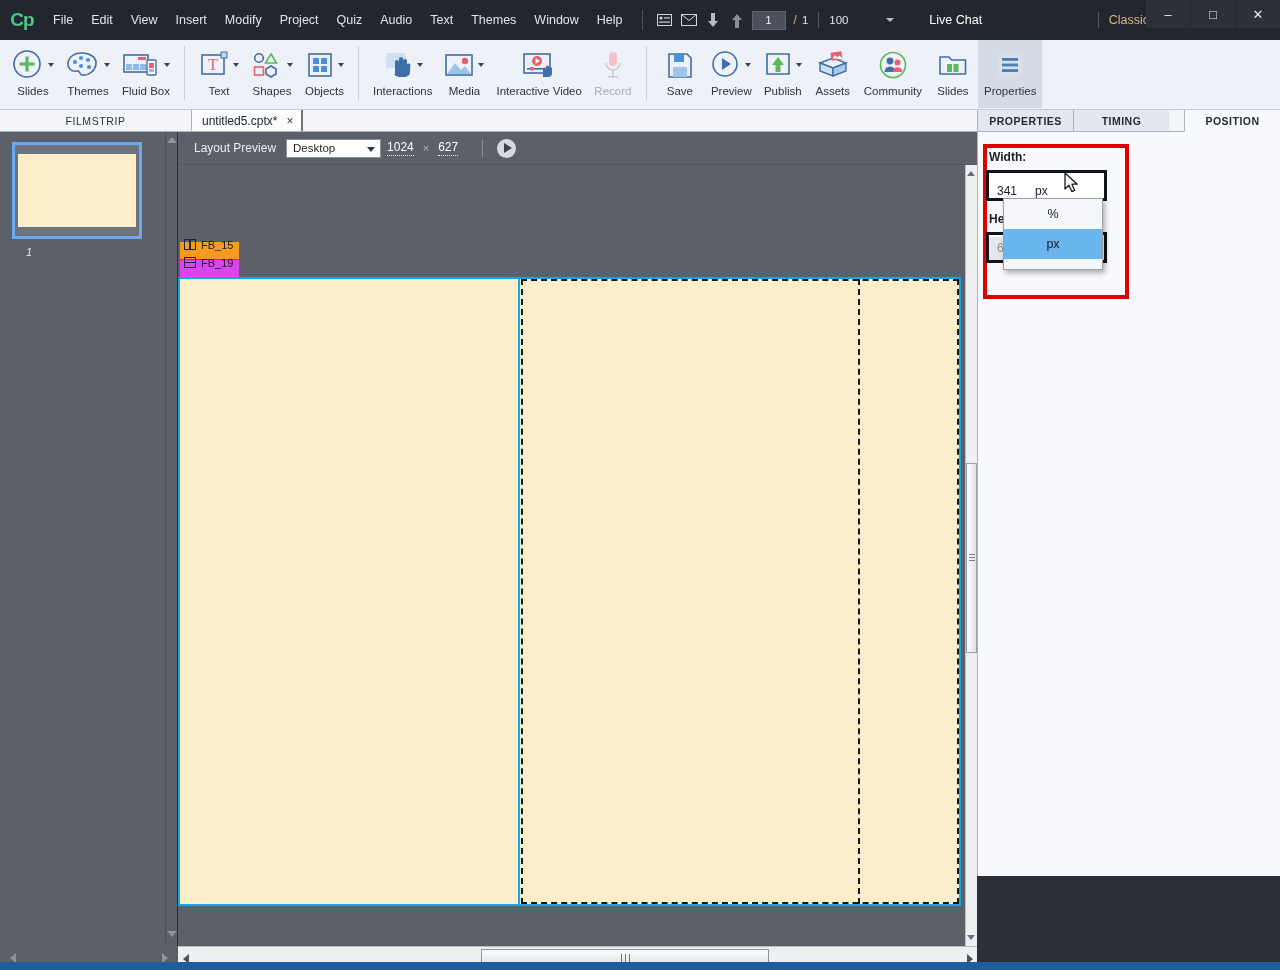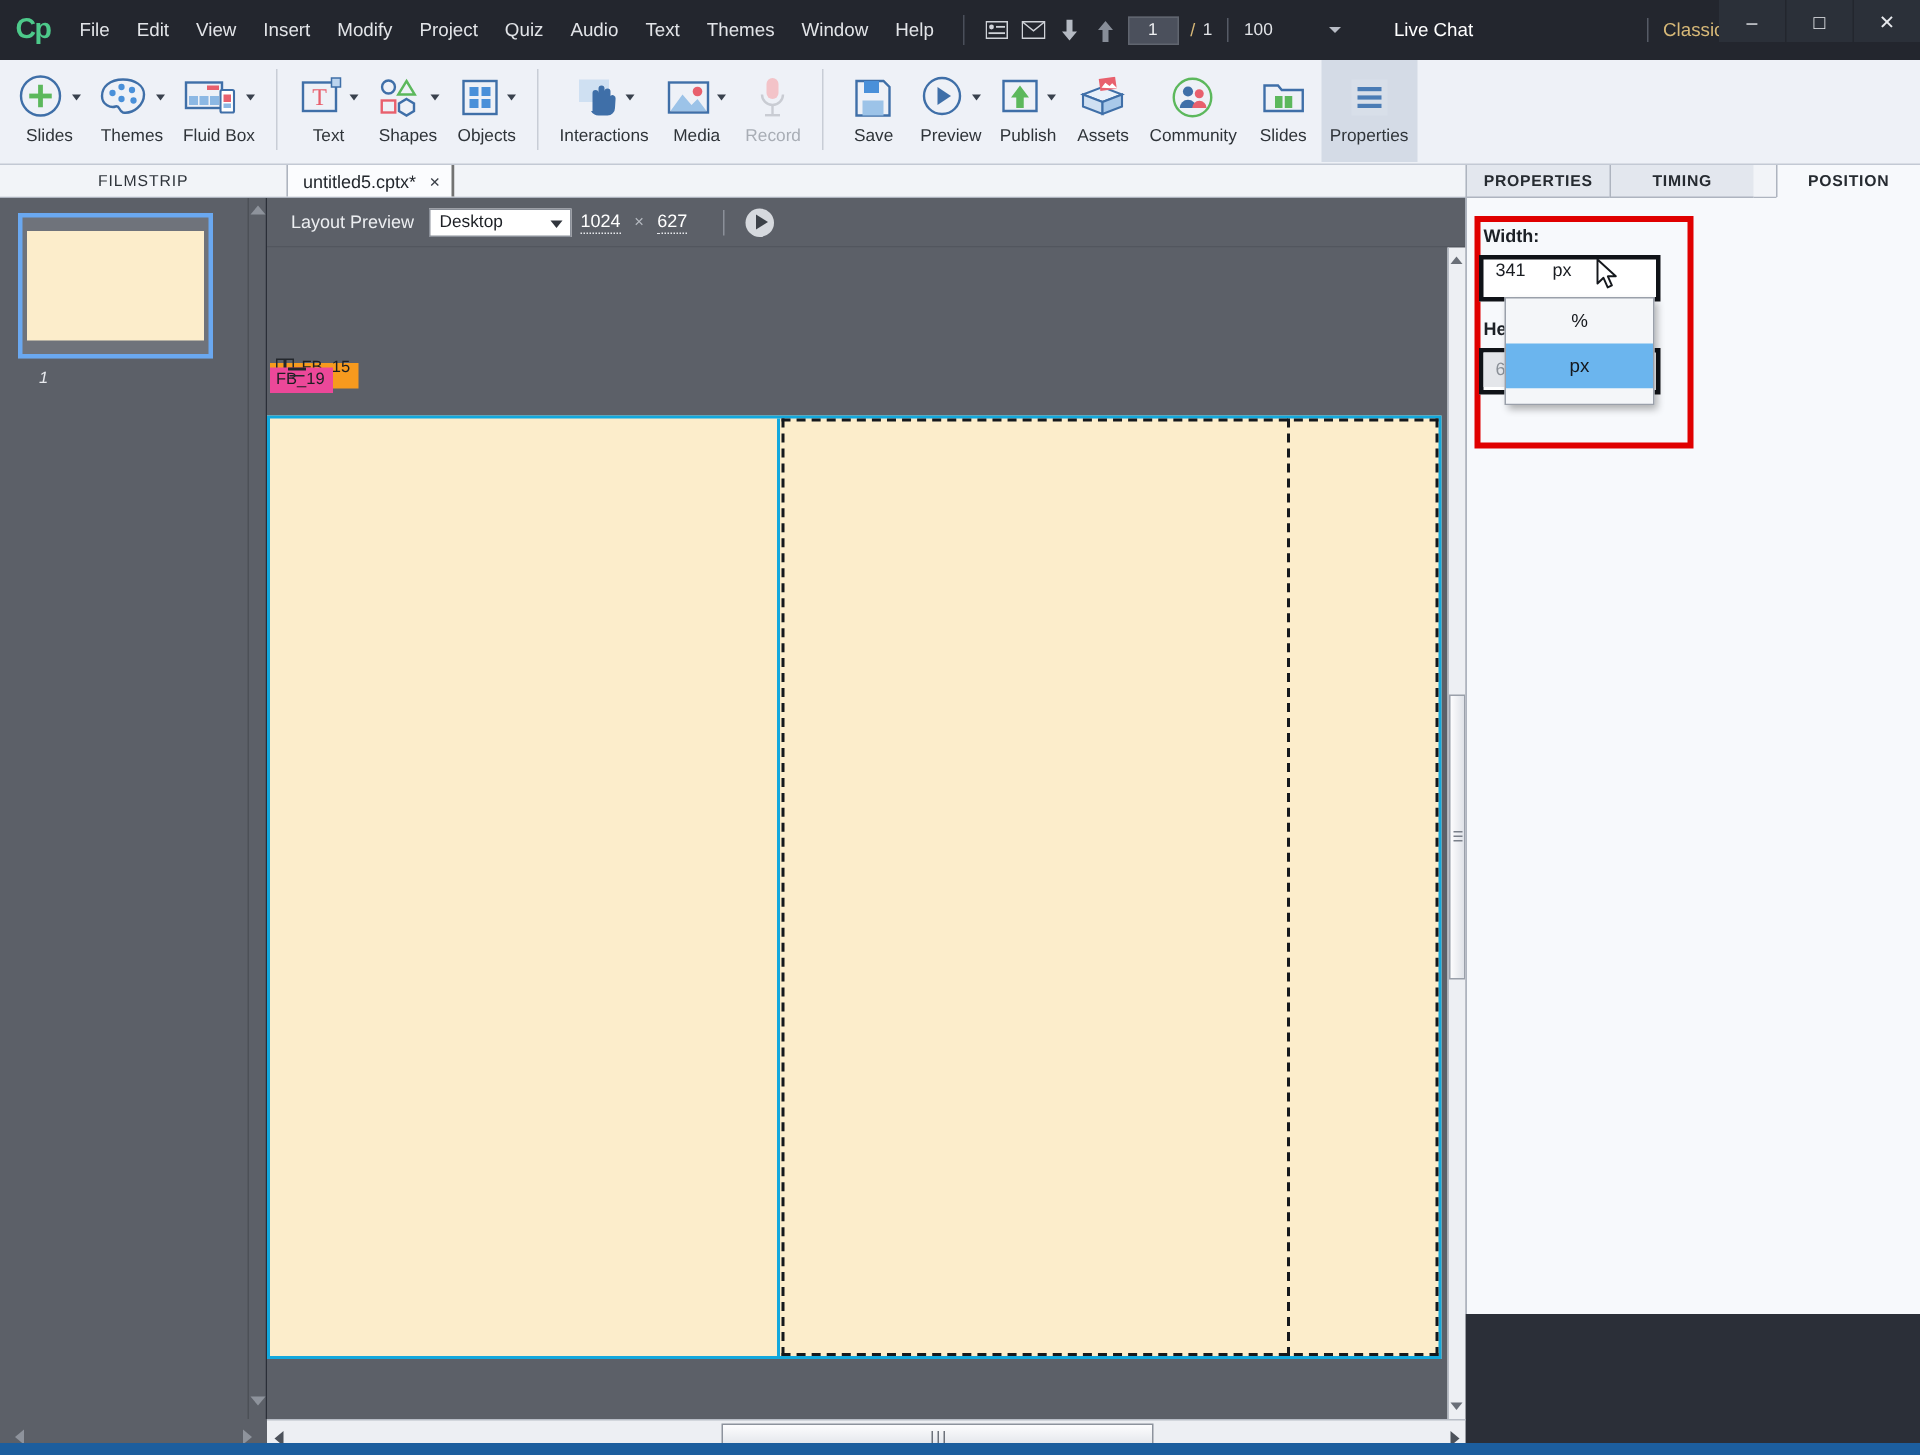--- a/index.html
+++ b/index.html
@@ -187,21 +187,21 @@
   .stage {
     position: absolute; left: 0; top: 33px; width: 787px; height: 781px;
     background: #5c6068; overflow: hidden;
   }
   
   .fblabel {
     position: absolute; height: 17px; display: flex; align-items: center;
     padding: 0 6px 12px 4px; font-size: 11px; color: #1b1e22; white-space: nowrap;
   }
   .fb15 { left: 2px; top: 77px; background: #f79a1e; }
-  .fb19 { left: 2px; top: 80px; background: #ec4899; flex-direction: column; }
+  .fb19 { left: 2px; top: 95px; background: #d946ef; }
   .fbicon {
     width: 12px; height: 11px; border: 1.4px solid #23272c; margin-right: 5px;
     display: flex; position: relative;
   }
   .fbicon.cols::after {
     content: ""; position: absolute; left: 4.2px; top: 0; bottom: 0; width: 1.4px;
     background: #23272c;
   }
   .fbicon.rows::after {
     content: ""; position: absolute; top: 3.8px; left: 0; right: 0; height: 1.4px;
@@ -283,21 +283,21 @@
     border: 4px solid #e00000;
   }
   .lbl-width {
     position: absolute; left: 11px; top: 18px; font-size: 12px; font-weight: bold; color: #1c2026;
   }
   .lbl-height {
     position: absolute; left: 11px; top: 80px; font-size: 12px; font-weight: bold; color: #1c2026;
   }
   .field {
     position: absolute; height: 31px; background: #ffffff; border: 3px solid #101318;
-    display: flex; align-items: flex-start;
+    display: flex; align-items: flex-end;
   }
   .f-width { left: 8px; top: 38px; width: 121px; }
   .f-height { left: 8px; top: 100px; width: 121px; }
   .f-num {
     font-size: 12px; color: #1a1d22; padding-left: 8px; width: 46px;
   }
   .f-num.grey { color: #8b9097; background: #e4e6ea; height: 23px; line-height: 23px; }
   .f-unit { font-size: 12px; color: #1a1d22; }
 
   .unit-dropdown {
@@ -495,20 +495,34 @@
         <svg width="30" height="26" viewBox="0 0 30 26">
           <rect x="2" y="3" width="26" height="20" fill="none" stroke="#3f6fa8" stroke-width="1.6"></rect>
           <path d="M3 22 L11 11 L17 18 L21 14 L27 22 Z" fill="#9cc3e8"></path>
           <circle cx="21" cy="9" r="3.2" fill="#e8606d"></circle>
         </svg>
         <div class="tcaret"></div>
       </div>
       <div class="tlabel">Media</div>
     </div>
 
+    <div class="tool">
+      <div class="glyphrow">
+        <svg width="34" height="28" viewBox="0 0 34 28">
+          <rect x="2" y="3" width="26" height="19" fill="none" stroke="#3f6fa8" stroke-width="1.6"></rect>
+          <circle cx="15" cy="10" r="5" fill="#e8606d"></circle>
+          <path d="M13.5 7.3 L18 10 L13.5 12.7 Z" fill="#fff"></path>
+          <rect x="5" y="17" width="18" height="1.6" fill="#3f6fa8"></rect>
+          <circle cx="10" cy="17.8" r="2" fill="#e8606d"></circle>
+          <path d="M21 26 L21 18 a1.5 1.5 0 0 1 3 0 L24 16 a1.5 1.5 0 0 1 3 0 L27 17.5
+                   a1.5 1.5 0 0 1 3 0 L30 22 a4 4 0 0 1 -4 4 Z" fill="#3f6fa8"></path>
+        </svg>
+      </div>
+      <div class="tlabel">Interactive Video</div>
+    </div>
 
     <div class="tool disabled">
       <div class="glyphrow">
         <svg width="24" height="30" viewBox="0 0 24 30">
           <rect x="8" y="2" width="8" height="14" rx="4" fill="#f3c3c8"></rect>
           <path d="M5 13 a7 7 0 0 0 14 0" fill="none" stroke="#c9ccd3" stroke-width="1.6"></path>
           <rect x="11.2" y="20" width="1.6" height="6" fill="#c9ccd3"></rect>
           <rect x="7" y="26" width="10" height="1.6" fill="#c9ccd3"></rect>
         </svg>
       </div>

